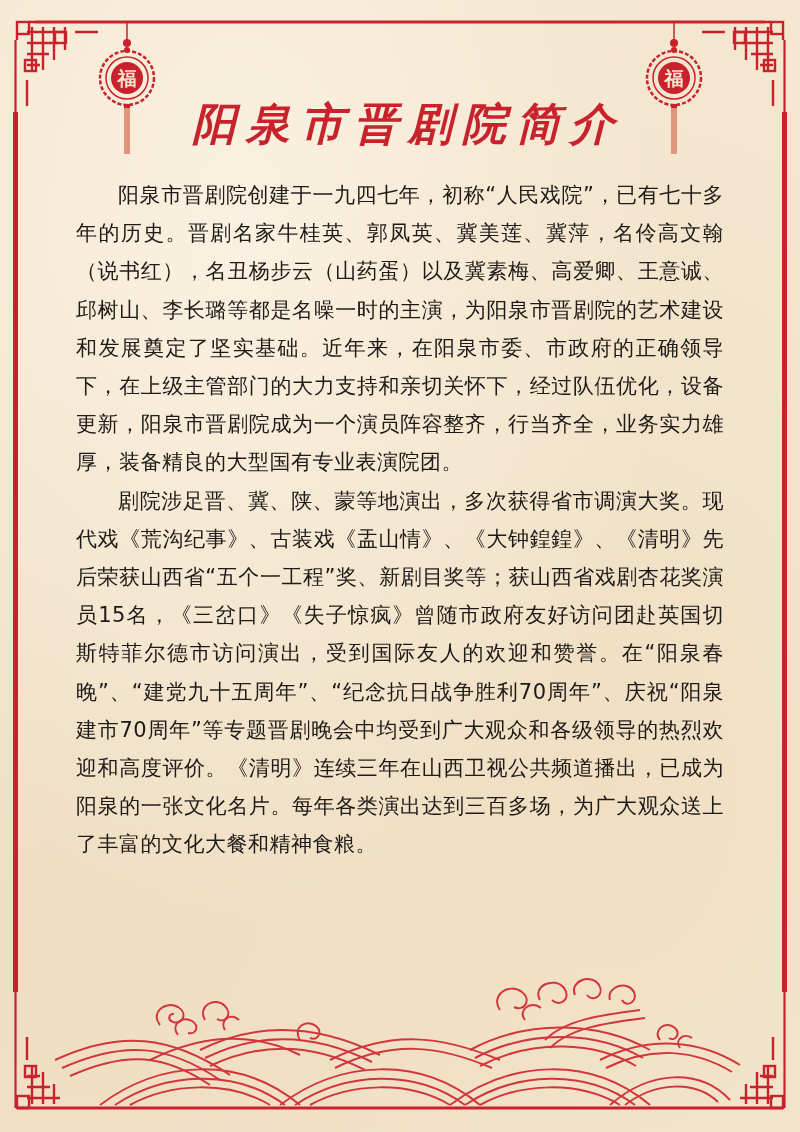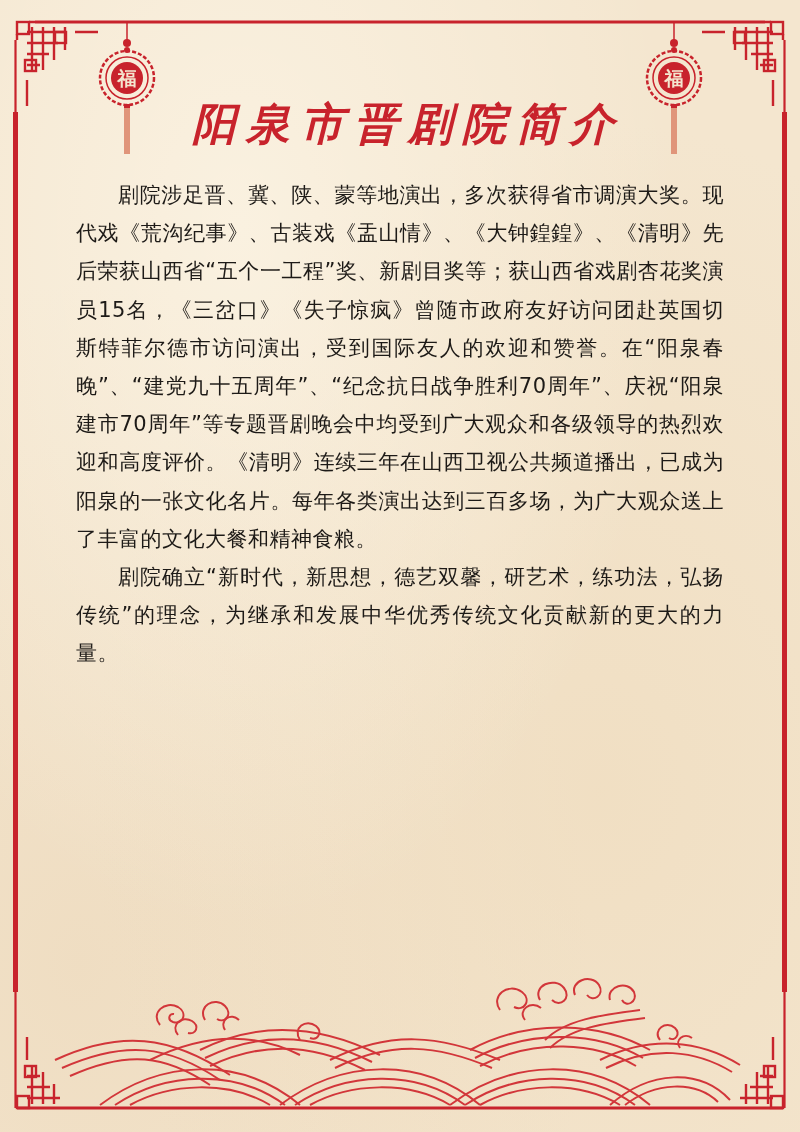--- a/index.html
+++ b/index.html
@@ -150,15 +150,15 @@
     <path d="M545 1040 C565 1020, 600 1015, 640 1010"></path>
     <path d="M550 1048 C570 1028, 605 1023, 645 1018"></path>
     <path d="M660 1040 c-8 -10, 6 -20, 15 -12 c6 6, 0 14, -6 10"></path>
     <path d="M680 1048 c-6 -8, 4 -16, 12 -10"></path>
   </g>
 </svg>
 
 <div class="title">阳泉市晋剧院简介</div>
 
 <div class="content">
+  <p>阳泉市晋剧院创建于一九四七年，初称“人民戏院”，已有七十多年的历史。晋剧名家牛桂英、郭凤英、冀美莲、冀萍，名伶高文翰（说书红），名丑杨步云（山药蛋）以及冀素梅、高爱卿、王意诚、邱树山、李长璐等都是名噪一时的主演，为阳泉市晋剧院的艺术建设和发展奠定了坚实基础。近年来，在阳泉市委、市政府的正确领导下，在上级主管部门的大力支持和亲切关怀下，经过队伍优化，设备更新，阳泉市晋剧院成为一个演员阵容整齐，行当齐全，业务实力雄厚，装备精良的大型国有专业表演院团。</p>
   <p>剧院涉足晋、冀、陕、蒙等地演出，多次获得省市调演大奖。现代戏《荒沟纪事》、古装戏《盂山情》、《大钟鍠鍠》、《清明》先后荣获山西省“五个一工程”奖、新剧目奖等；获山西省戏剧杏花奖演员15名，《三岔口》《失子惊疯》曾随市政府友好访问团赴英国切斯特菲尔德市访问演出，受到国际友人的欢迎和赞誉。在“阳泉春晚”、“建党九十五周年”、“纪念抗日战争胜利70周年”、庆祝“阳泉建市70周年”等专题晋剧晚会中均受到广大观众和各级领导的热烈欢迎和高度评价。《清明》连续三年在山西卫视公共频道播出，已成为阳泉的一张文化名片。每年各类演出达到三百多场，为广大观众送上了丰富的文化大餐和精神食粮。</p>
-  <p>剧院确立“新时代，新思想，德艺双馨，研艺术，练功法，弘扬传统”的理念，为继承和发展中华优秀传统文化贡献新的更大的力量。</p>
 </div>
 
 </body></html>

